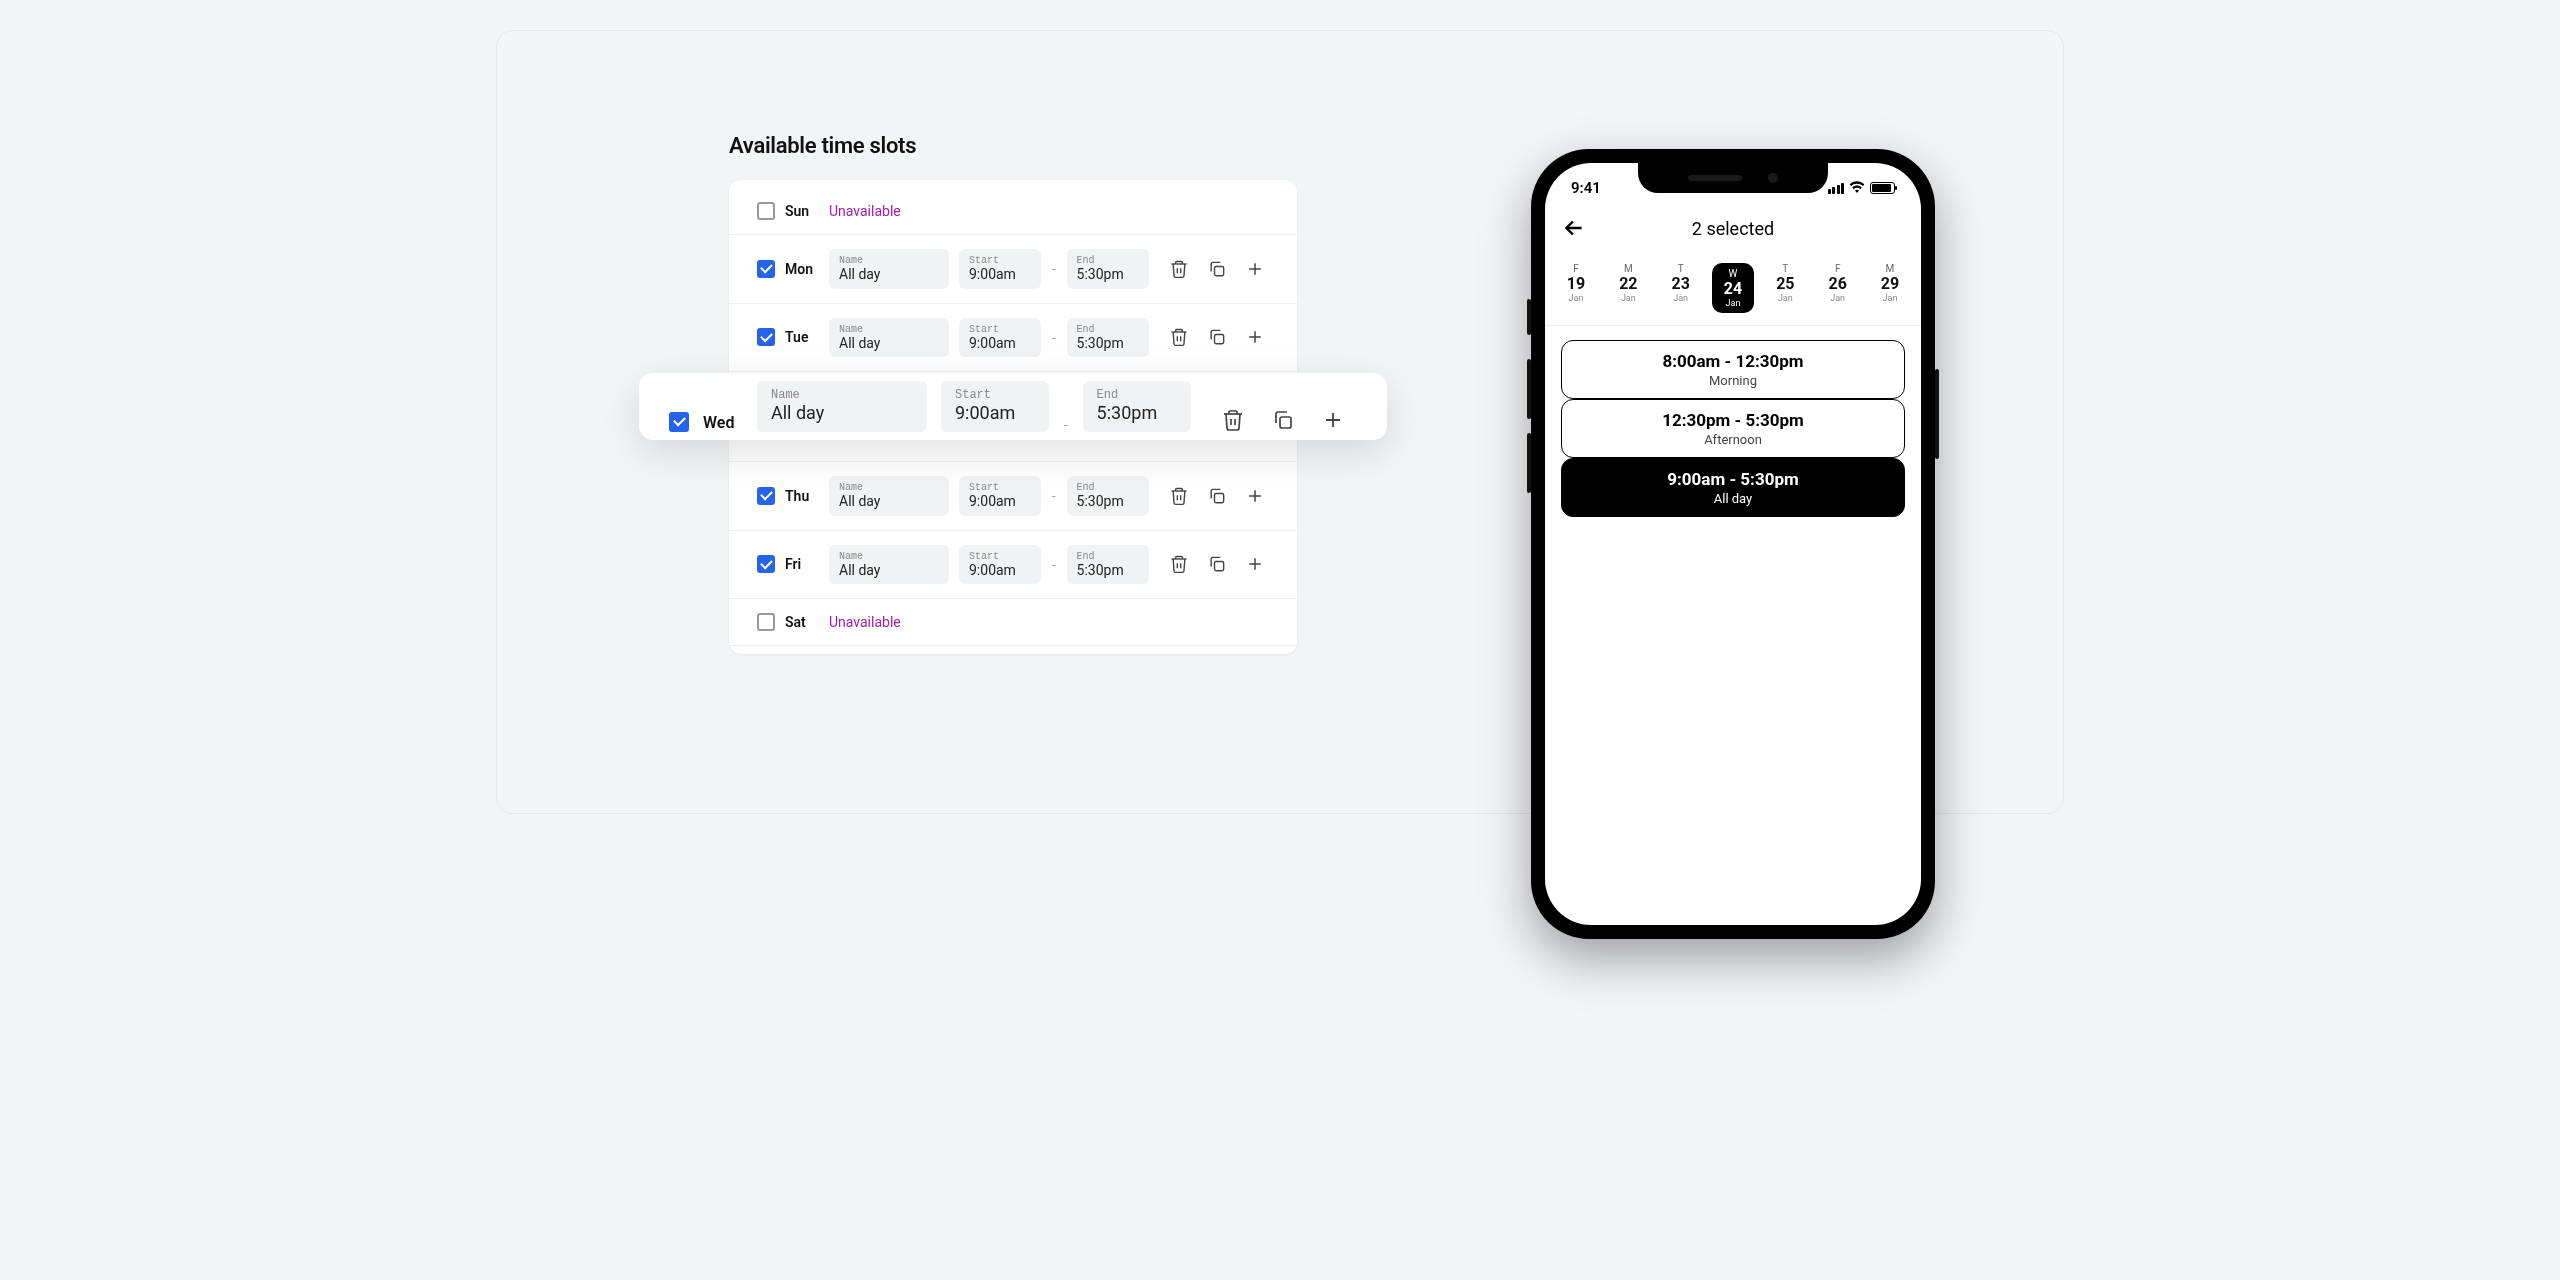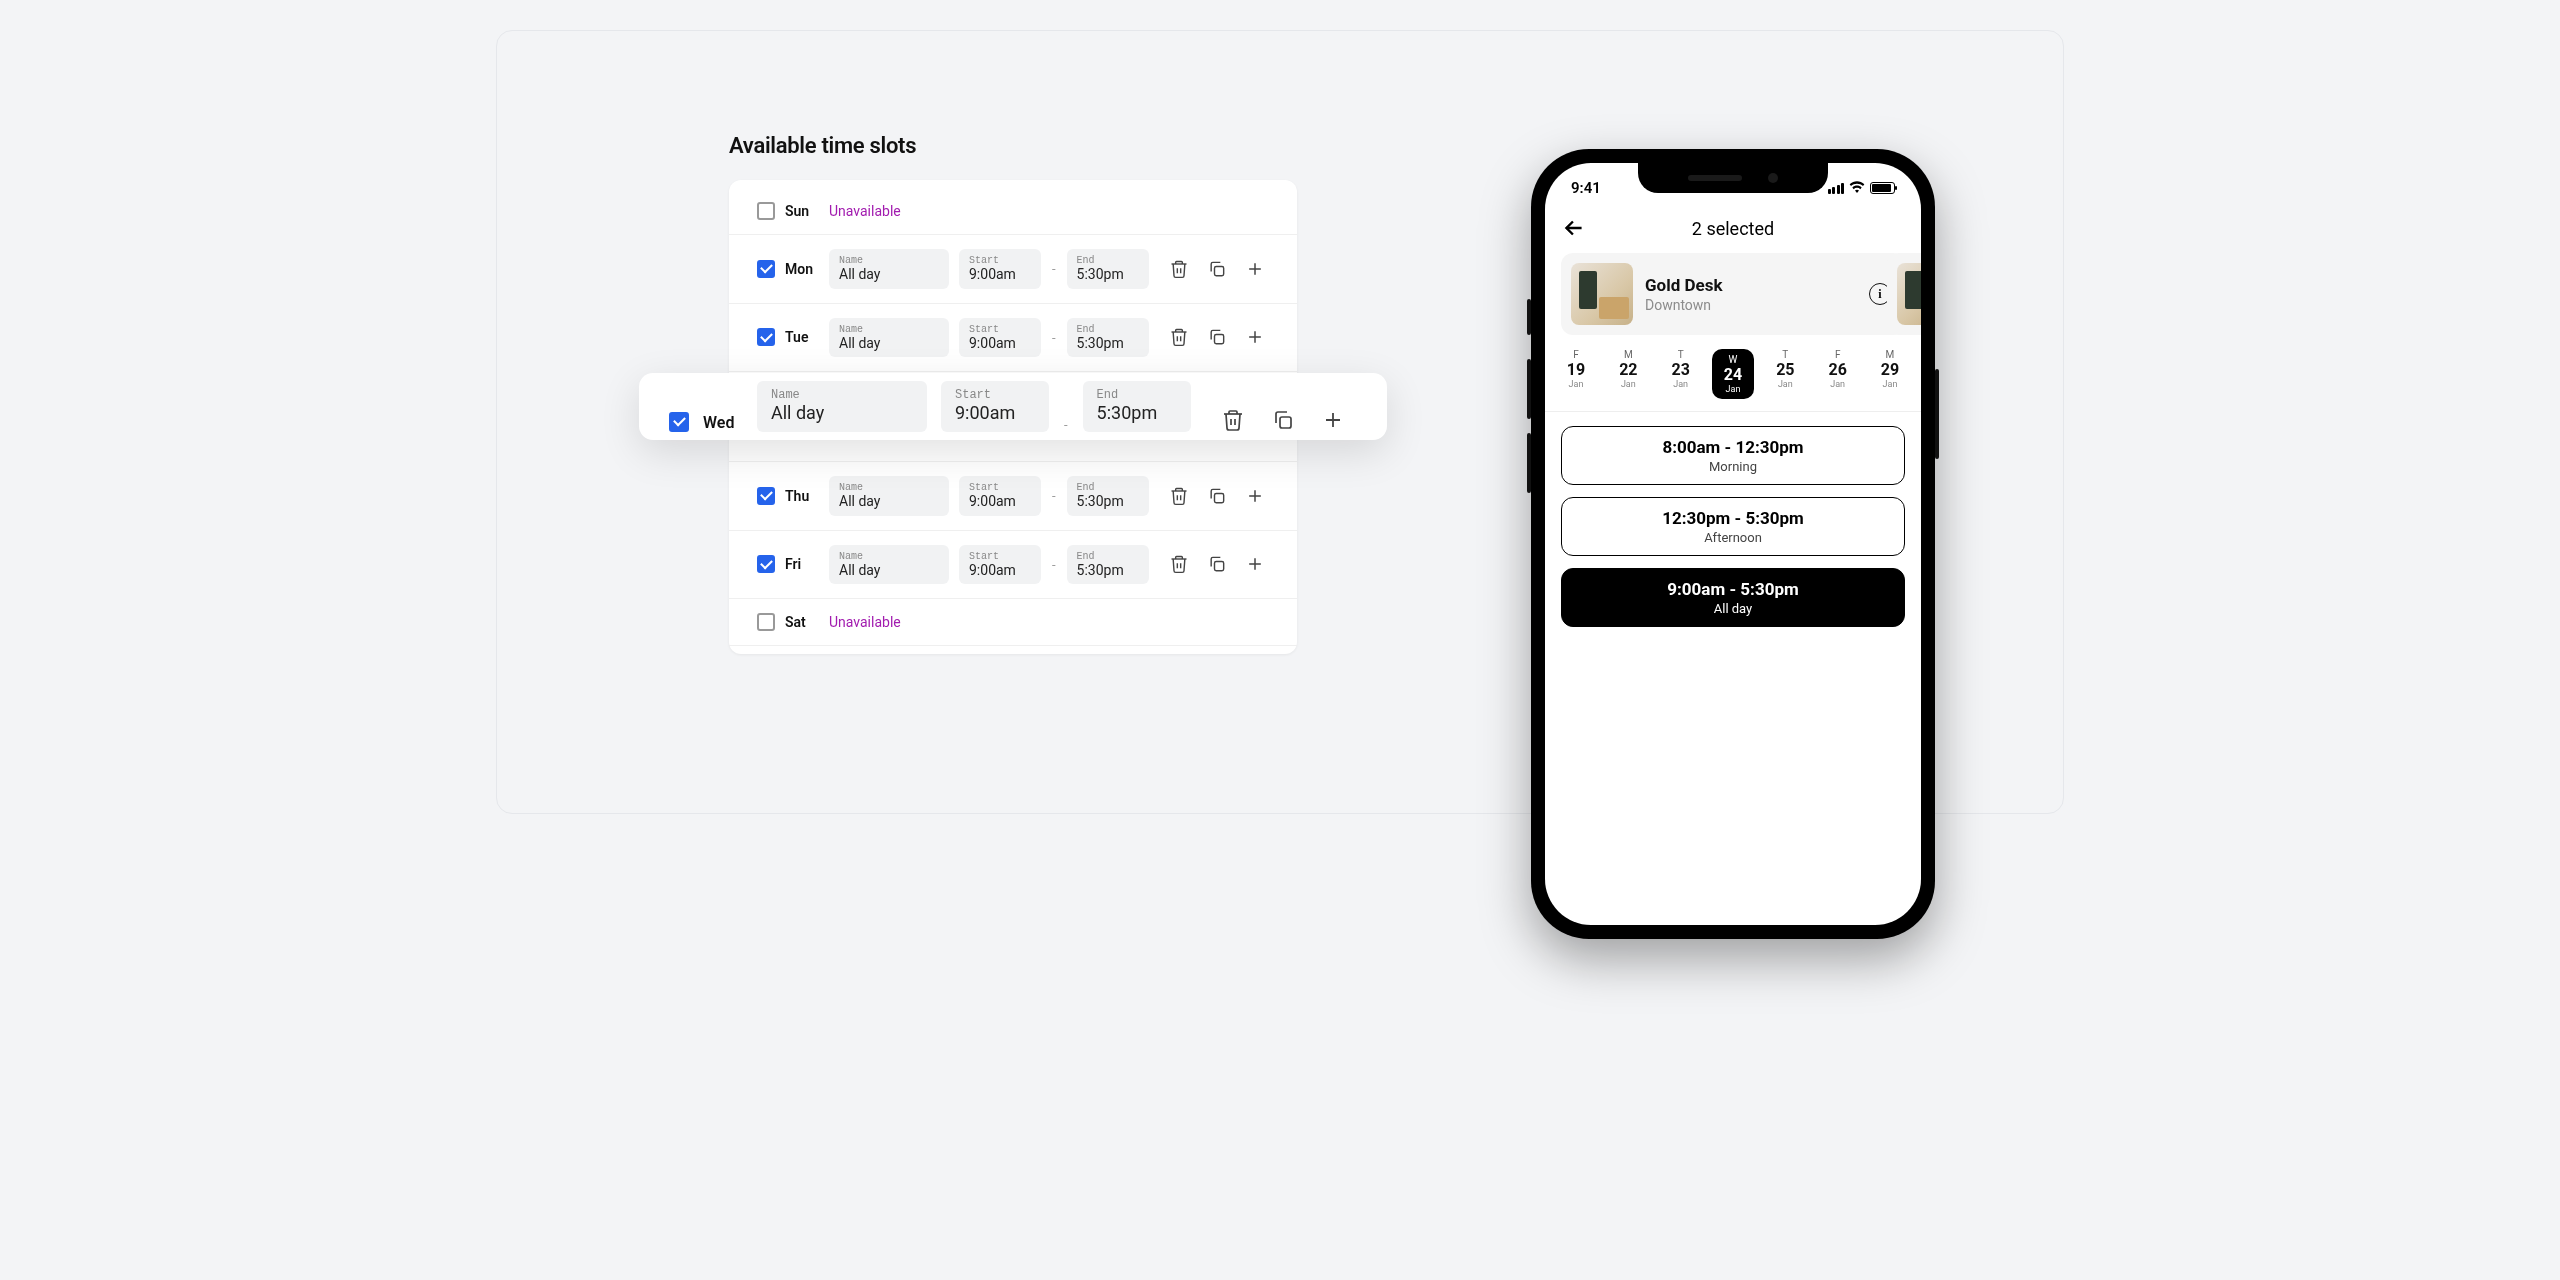--- a/index.html
+++ b/index.html
@@ -81,21 +81,21 @@
   .res-peek .thumb{width:42px;height:62px;}
 
   .dates { display:flex; justify-content:space-between; padding:14px 10px 12px; border-bottom:1px solid #eee;}
   .dcol { display:flex; flex-direction:column; align-items:center; gap:0px; width:42px; cursor:pointer;}
   .dcol .dow { font-size:10px; color:#666;}
   .dcol .dnum { font-size:16px; font-weight:700; color:#111; line-height:1.2;}
   .dcol .dmon { font-size:9px; color:#888;}
   .dcol.sel { background:#000; border-radius:10px; padding:5px 0;}
   .dcol.sel .dow,.dcol.sel .dnum,.dcol.sel .dmon { color:#fff;}
 
-  .slots-m { padding:14px 16px; display:flex; flex-direction:column; gap:12px;}
+  .slots-m { padding:14px 16px; display:flex; flex-direction:column; }
   .slot { border:1.6px solid #000; border-radius:12px; padding:10px 14px; text-align:center; cursor:pointer;}
   .slot .s-time { font-size:17px; font-weight:700;}
   .slot .s-name { font-size:13px; color:#444; margin-top:2px;}
   .slot.sel { background:#000; border-color:#000;}
   .slot.sel .s-time,.slot.sel .s-name { color:#fff;}
 
   
 </style>
 </head>
 <body>
@@ -350,33 +350,20 @@
       <div class="app-header">
         <span class="back">
             <svg viewBox="0 0 24 24" fill="none" stroke="#000" stroke-width="2.2">
               <path d="M19 12H5"></path>
               <path d="M11 18l-6-6 6-6"></path>
             </svg>
           </span>
         <span class="title">2 selected</span>
       </div>
 
-      <div style="position:relative; overflow:hidden;">
-        <div class="res-card">
-          <div class="thumb"></div>
-          <div>
-            <div class="r-name">Gold Desk</div>
-            <div class="r-loc">Downtown</div>
-          </div>
-          <div class="info">i</div>
-          <div class="res-peek">
-              <div class="thumb"></div>
-            </div>
-        </div>
-      </div>
 
       <div class="dates">
         <div class="dcol">
           <span class="dow">F</span>
           <span class="dnum">19</span>
           <span class="dmon">Jan</span>
         </div>
         <div class="dcol">
           <span class="dow">M</span>
           <span class="dnum">22</span>

